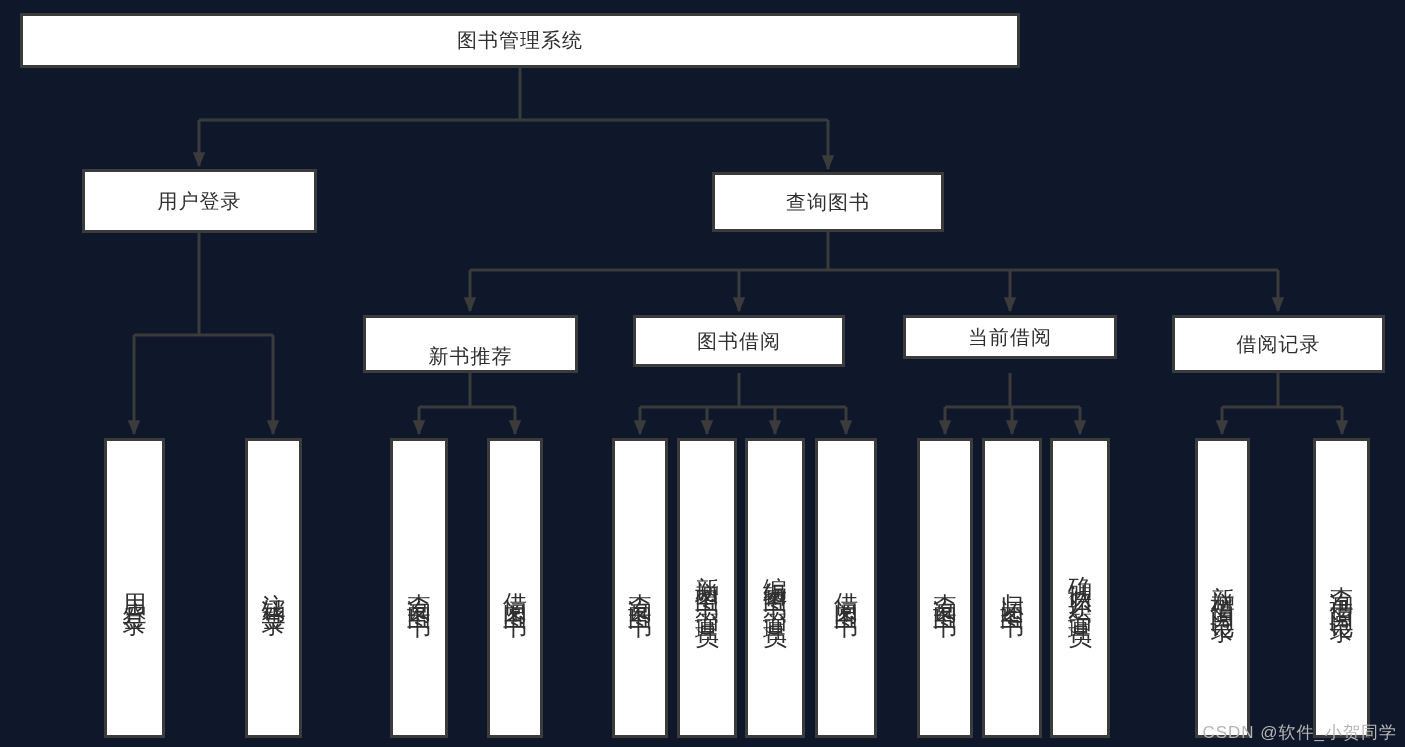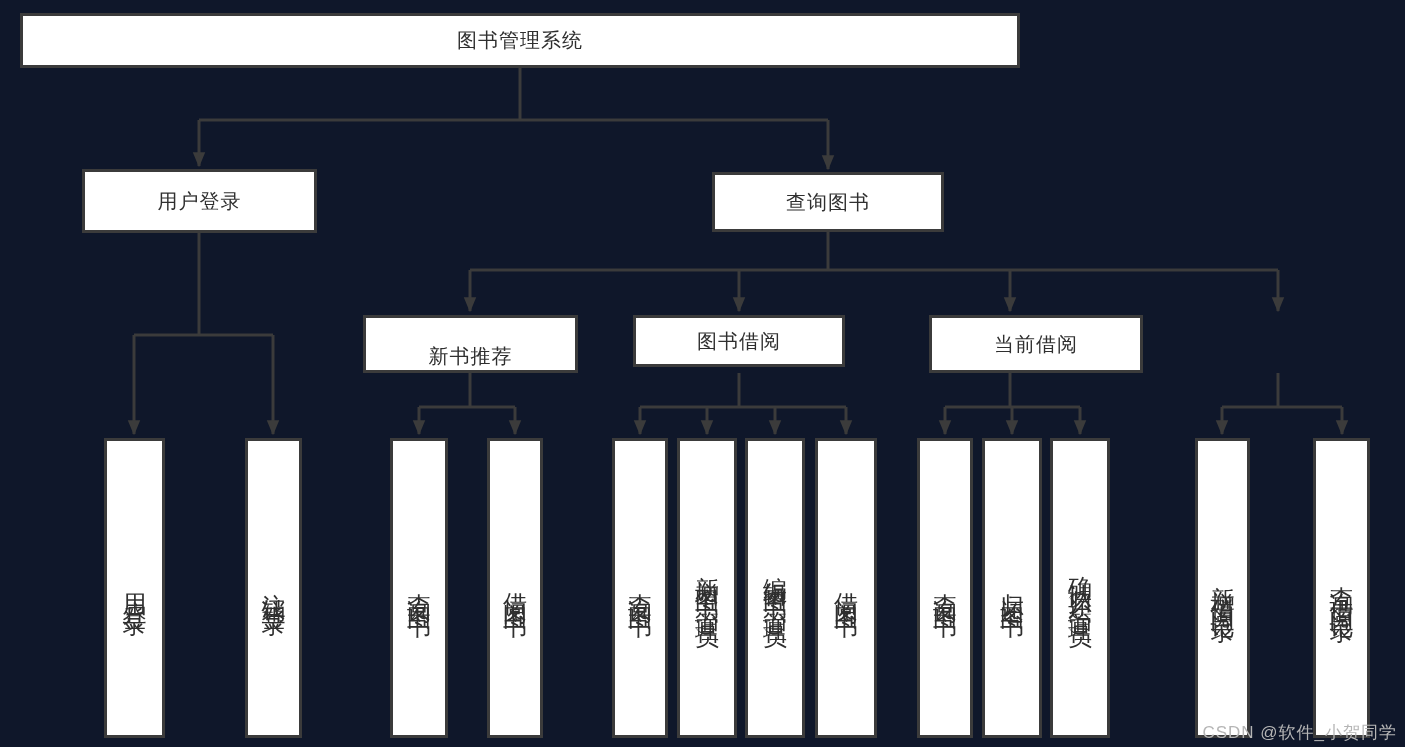--- a/index.html
+++ b/index.html
@@ -116,22 +116,25 @@
   <div class="node h-node" style="left:712px; top:172px; width:232px; height:60px;">
     <span>查询图书</span>
   </div>
 
   <div class="node h-node" style="left:363px; top:315px; width:215px; height:58px;align-items:flex-end;">
     <span>新书推荐</span>
   </div>
   <div class="node h-node" style="left:633px; top:315px; width:212px; height:52px;">
     <span>图书借阅</span>
   </div>
-  <div class="node h-node" style="left:903px; top:315px; width:214px; height:58px;margin-left:26px;">
+  <div class="node h-node" style="left:903px; top:315px; width:214px; height:44px;">
     <span>当前借阅</span>
+  </div>
+  <div class="node h-node" style="left:1172px; top:315px; width:213px; height:58px;">
+    <span>借阅记录</span>
   </div>
 
   <div class="node v-node" style="left:104px; top:438px; width:61px; height:300px;">
     <span class="v-text">用户登录</span>
   </div>
   <div class="node v-node" style="left:245px; top:438px; width:57px; height:300px;">
     <span class="v-text">注销登录</span>
   </div>
 
   <div class="node v-node" style="left:390px; top:438px; width:58px; height:300px;">

